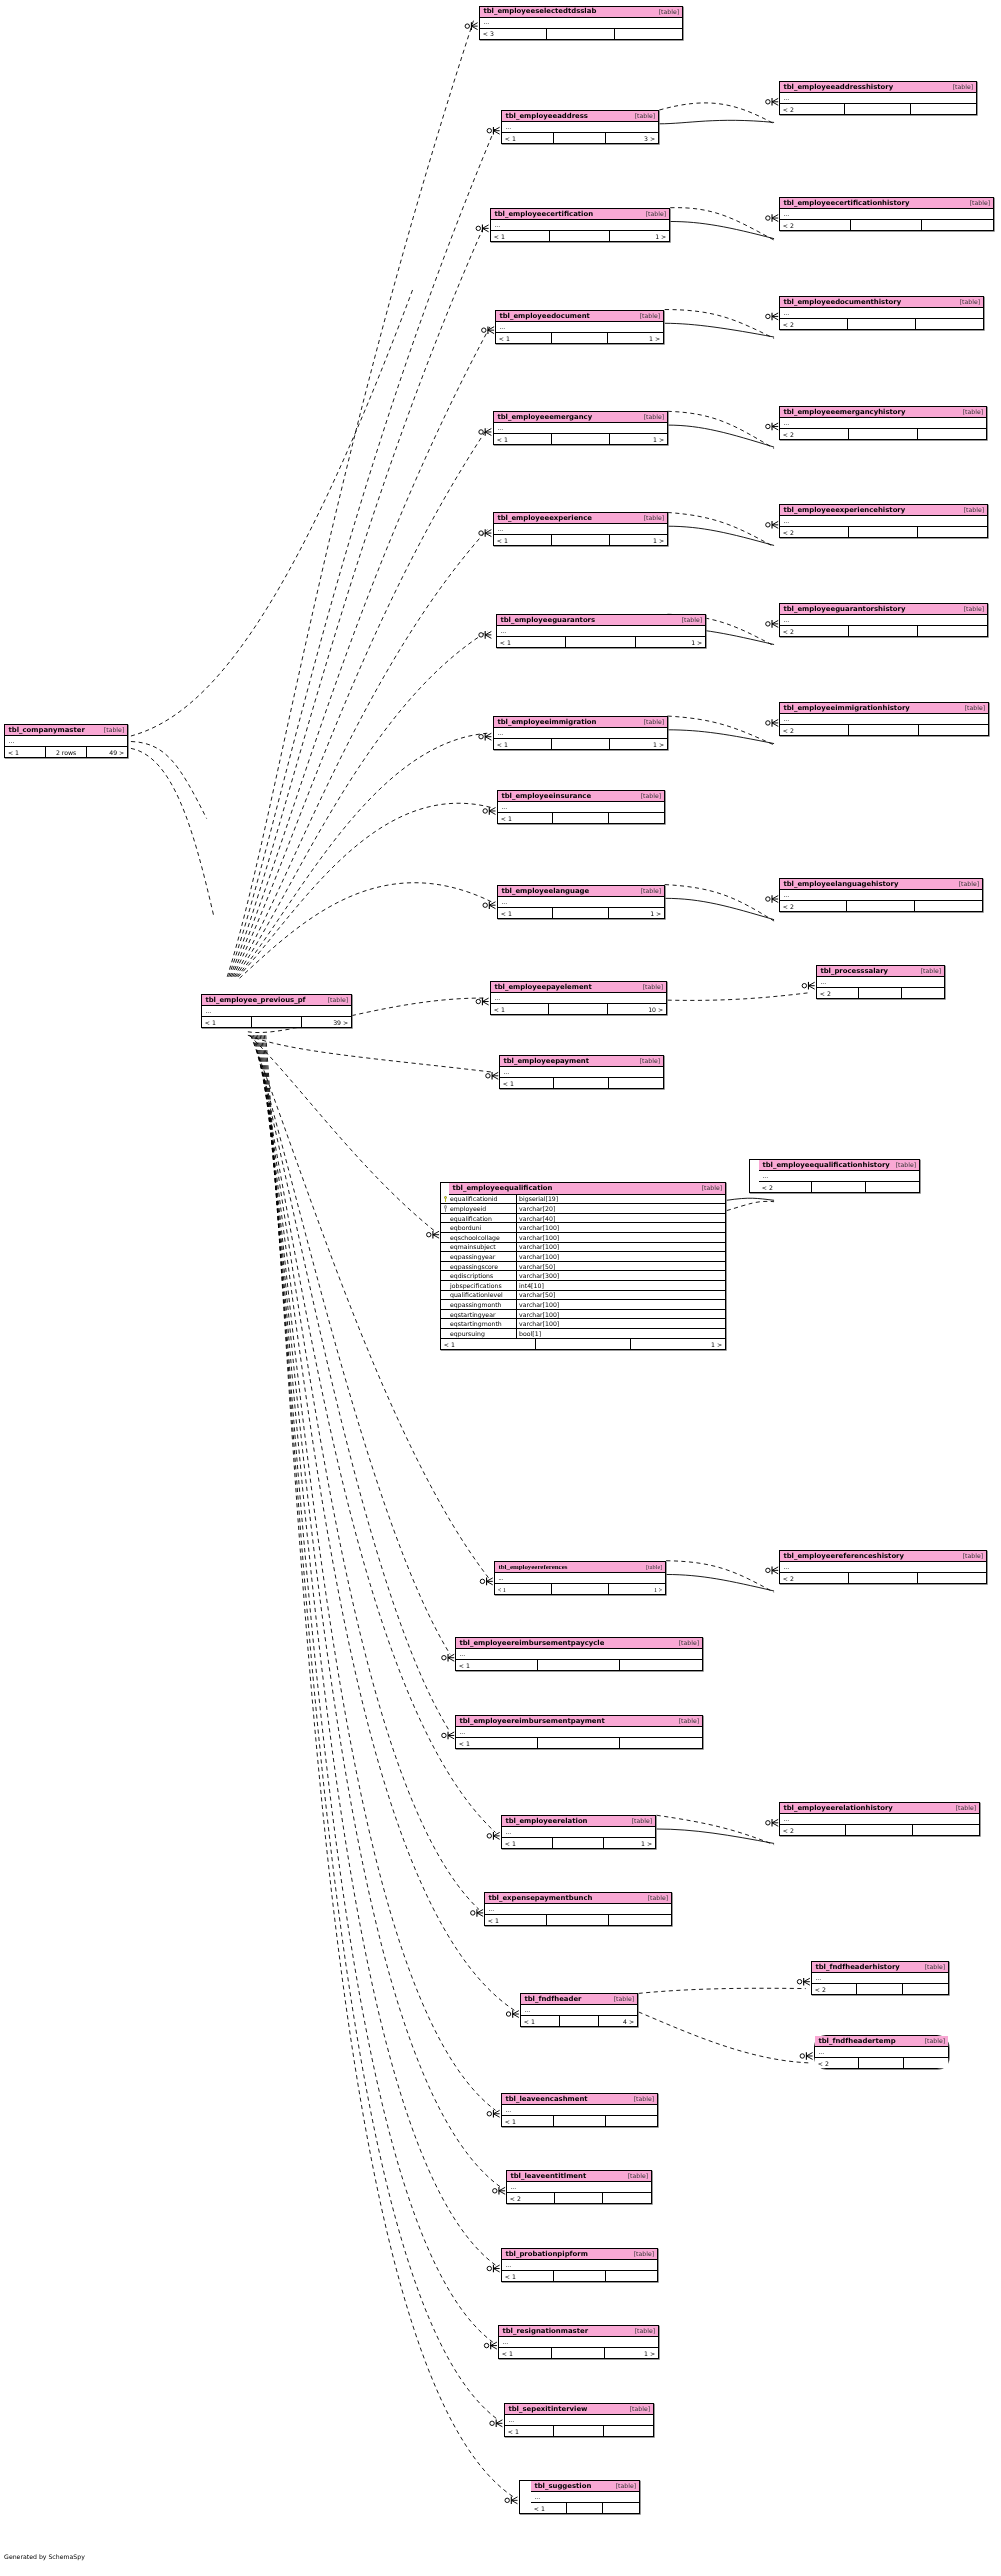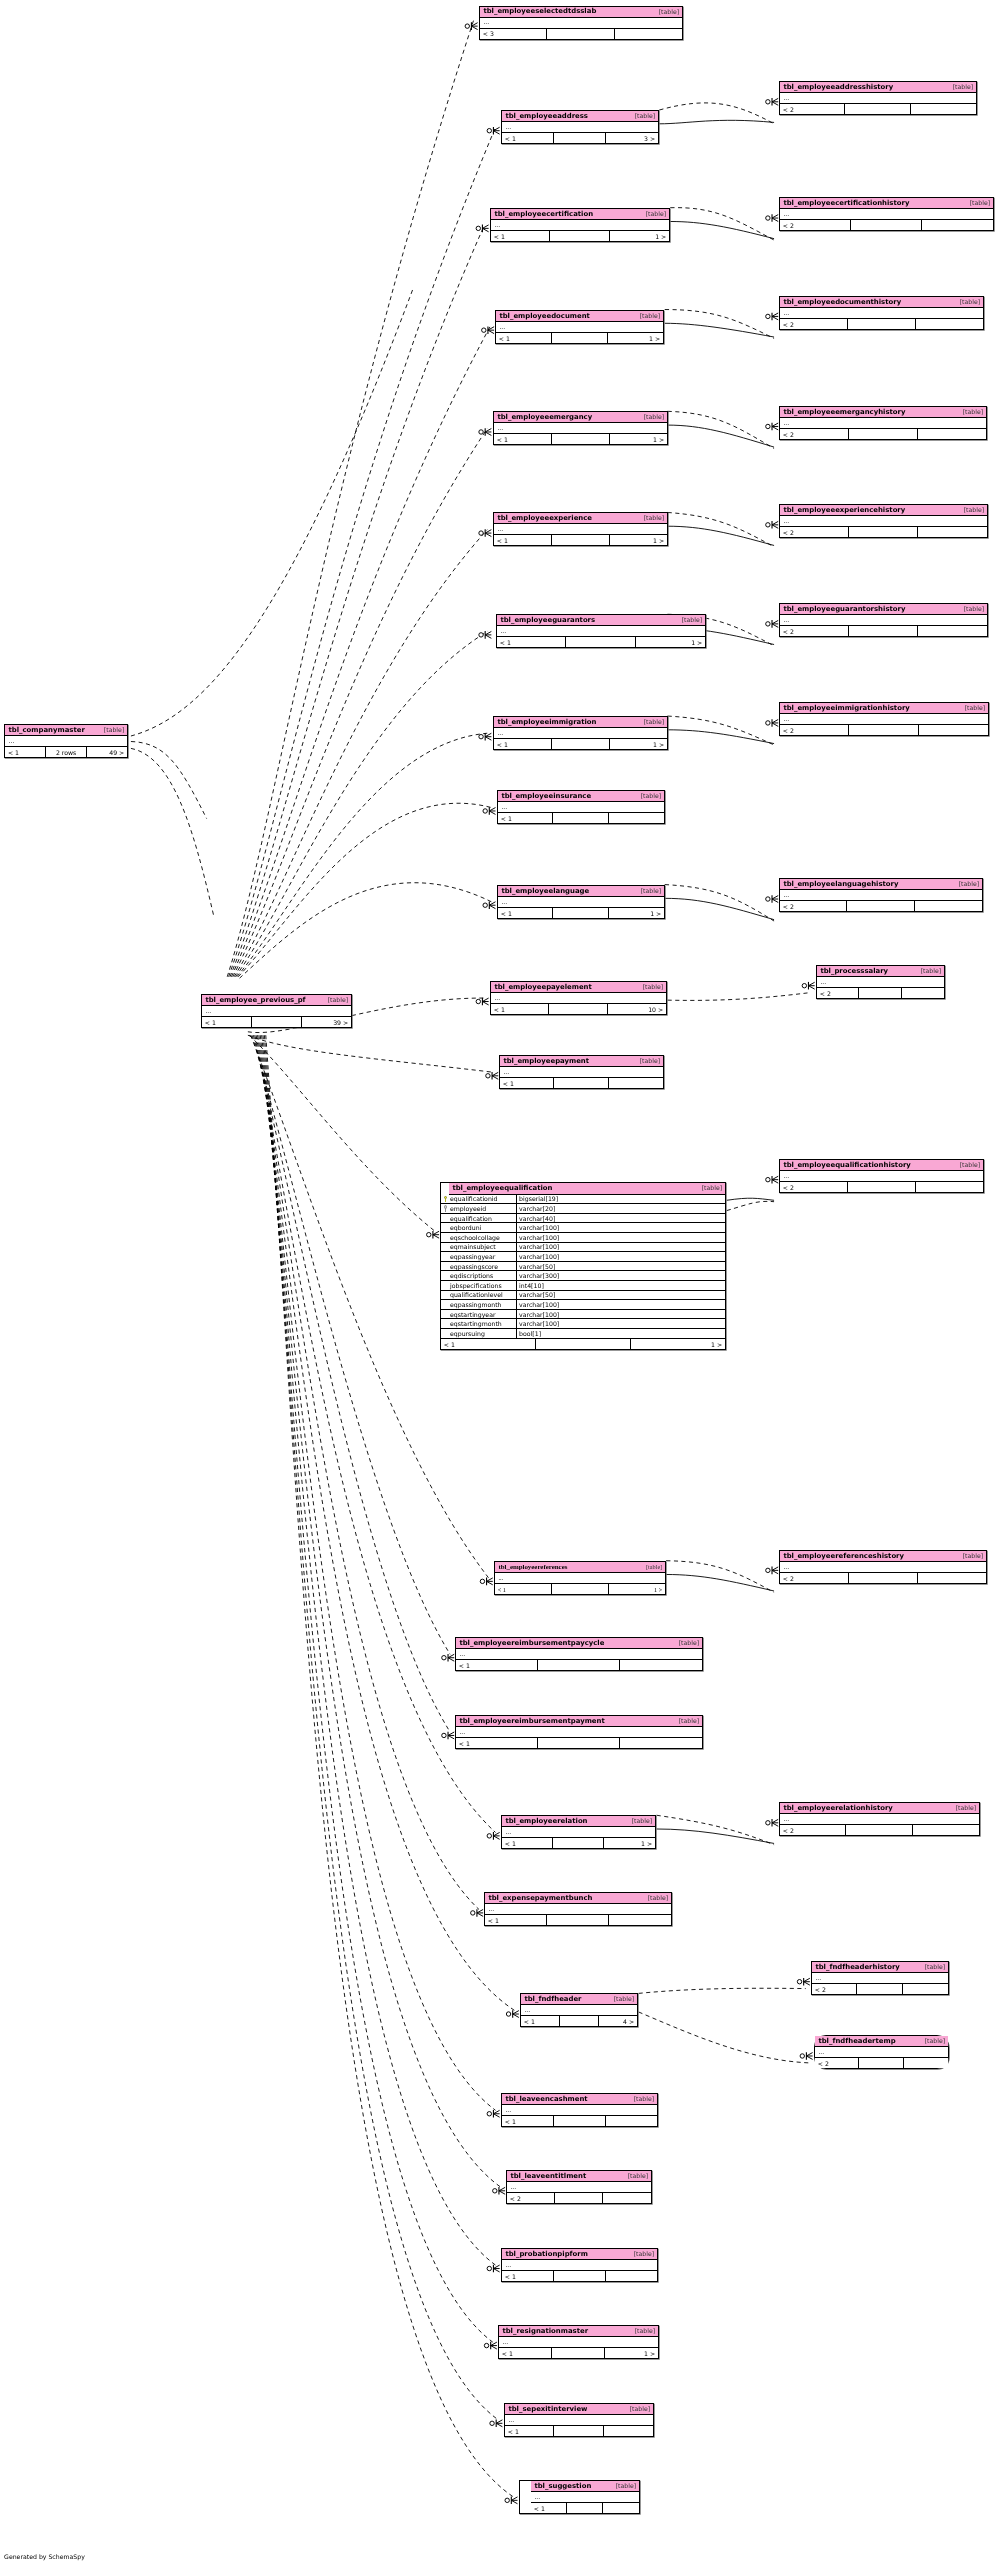--- a/index.html
+++ b/index.html
@@ -625,21 +625,21 @@
           <span class="tname">tbl_processsalary</span>
           <span class="ttype">[table]</span>
         </div>
         <div class="body">...</div>
         <div class="foot">
           <span class="cell">&lt; 2</span>
           <span class="cell mid"></span>
           <span class="cell"></span>
         </div>
       </div>
-      <div class="node" style="left: 779px; top: 1159px; width: 205px;">
+      <div class="node" style="left: 749px; top: 1159px; width: 171px; padding-left: 9px;">
         <div class="hdr">
           <span class="tname">tbl_employeequalificationhistory</span>
           <span class="ttype">[table]</span>
         </div>
         <div class="body">...</div>
         <div class="foot">
           <span class="cell">&lt; 2</span>
           <span class="cell mid"></span>
           <span class="cell"></span>
         </div>

